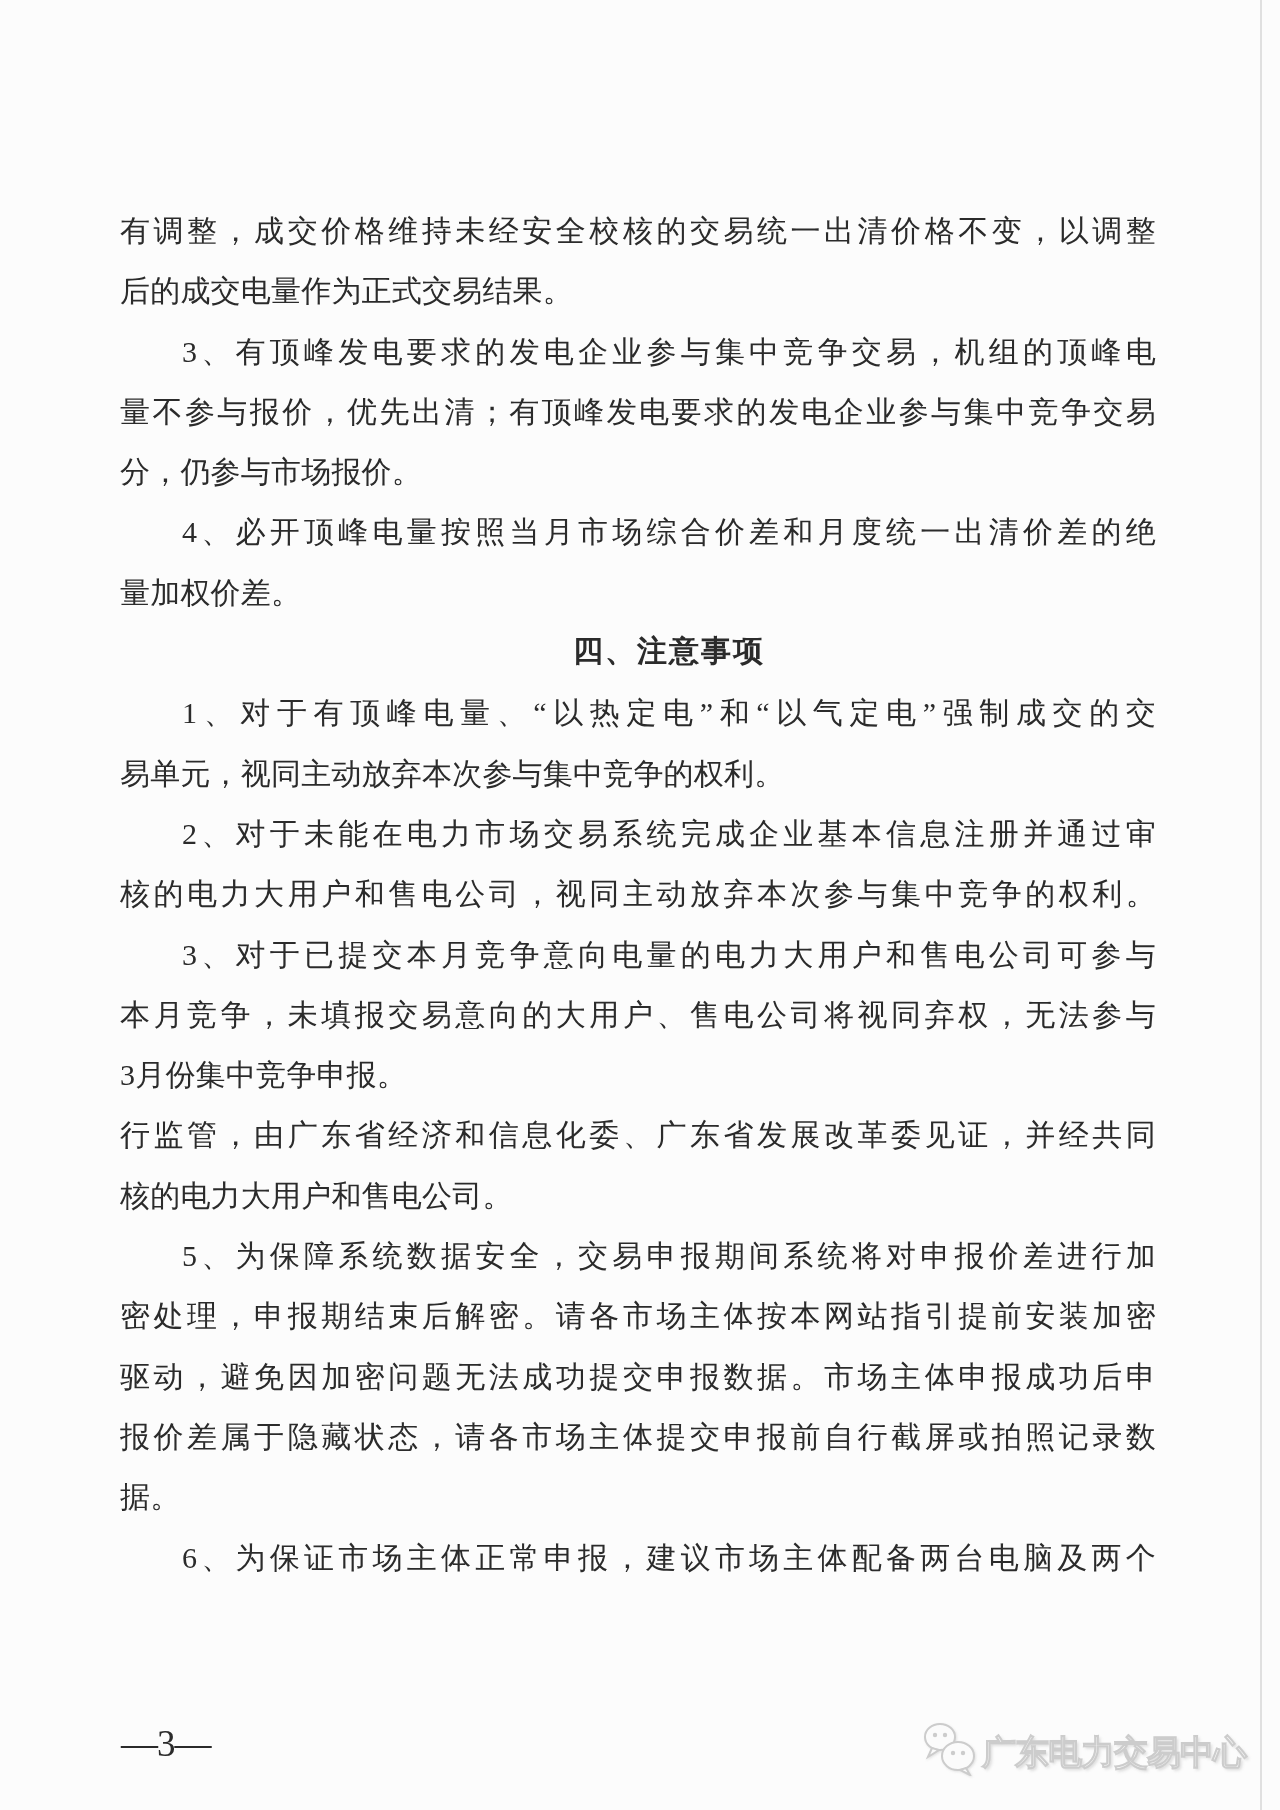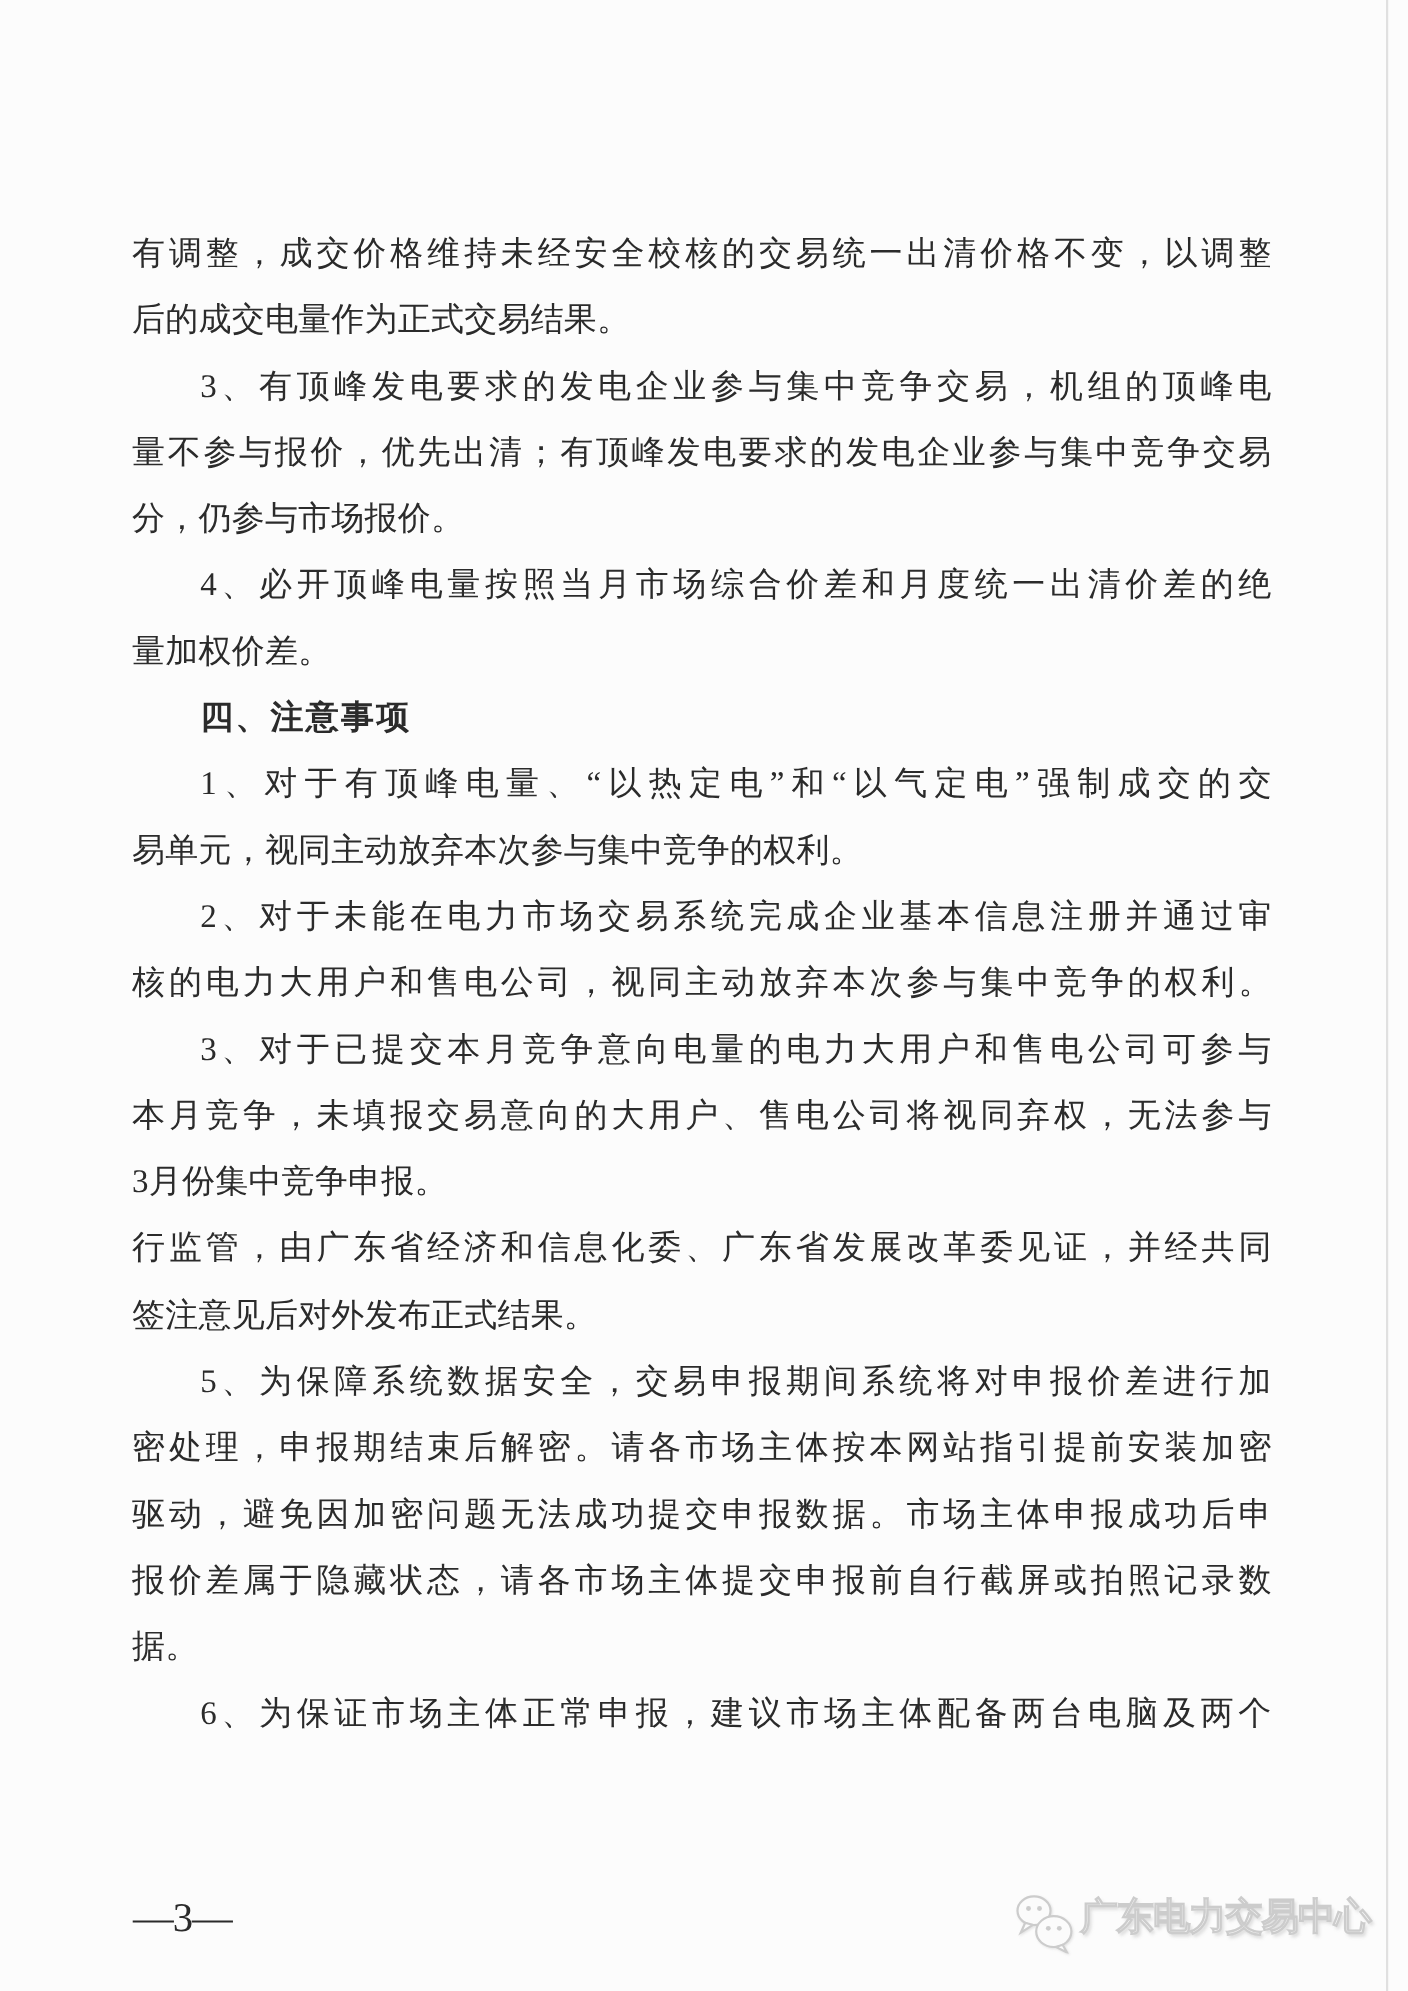--- a/index.html
+++ b/index.html
@@ -34,39 +34,40 @@
   .line.justify {
     text-align: justify;
     text-align-last: justify;
     text-justify: inter-character;
   }
   .line.indent {
     text-indent: 62px;
   }
   .line.heading {
     font-weight: bold;
-    font-family: Liberation Serif, serif;
+    font-family: Liberation Mono, monospace;
     letter-spacing: 2px;
+    text-align: center;
   }
   
   .page-number {
     position: absolute;
     left: 121px;
     top: 1722px;
     font-family: "Liberation Serif", "DejaVu Serif", serif;
     font-size: 37px;
     color: #2b2b2b;
     letter-spacing: -1px;
   }
   .watermark {
     position: absolute;
     left: 920px;
     top: 1720px;
     display: flex;
-    align-items: flex-start;
+    align-items: flex-end;
     gap: 4px;
   }
   .watermark-label {
     font-family: "Liberation Sans", "DejaVu Sans", sans-serif;
     font-size: 34px;
     font-weight: bold;
     letter-spacing: -1px;
     color: #fbfbfb;
     -webkit-text-stroke: 1px #cccccc;
     text-shadow: 2px 2px 3px rgba(150,150,150,0.30);
@@ -101,21 +102,21 @@
       <div class="line">量加权价差。</div>
       <div class="line indent heading">四、注意事项</div>
       <div class="line justify indent">1、对于有顶峰电量、“以热定电”和“以气定电”强制成交的交</div>
       <div class="line">易单元，视同主动放弃本次参与集中竞争的权利。</div>
       <div class="line justify indent">2、对于未能在电力市场交易系统完成企业基本信息注册并通过审</div>
       <div class="line justify">核的电力大用户和售电公司，视同主动放弃本次参与集中竞争的权利。</div>
       <div class="line justify indent">3、对于已提交本月竞争意向电量的电力大用户和售电公司可参与</div>
       <div class="line justify">本月竞争，未填报交易意向的大用户、售电公司将视同弃权，无法参与</div>
       <div class="line">3月份集中竞争申报。</div>
       <div class="line justify">行监管，由广东省经济和信息化委、广东省发展改革委见证，并经共同</div>
-      <div class="line">签注意见后对外发布正式结果。</div>
+      <div class="line">核的电力大用户和售电公司。</div>
       <div class="line justify indent">5、为保障系统数据安全，交易申报期间系统将对申报价差进行加</div>
       <div class="line justify">密处理，申报期结束后解密。请各市场主体按本网站指引提前安装加密</div>
       <div class="line justify">驱动，避免因加密问题无法成功提交申报数据。市场主体申报成功后申</div>
       <div class="line justify">报价差属于隐藏状态，请各市场主体提交申报前自行截屏或拍照记录数</div>
       <div class="line">据。</div>
       <div class="line justify indent">6、为保证市场主体正常申报，建议市场主体配备两台电脑及两个</div>
     </div>
 
   <div class="page-number">—3—</div>
 

